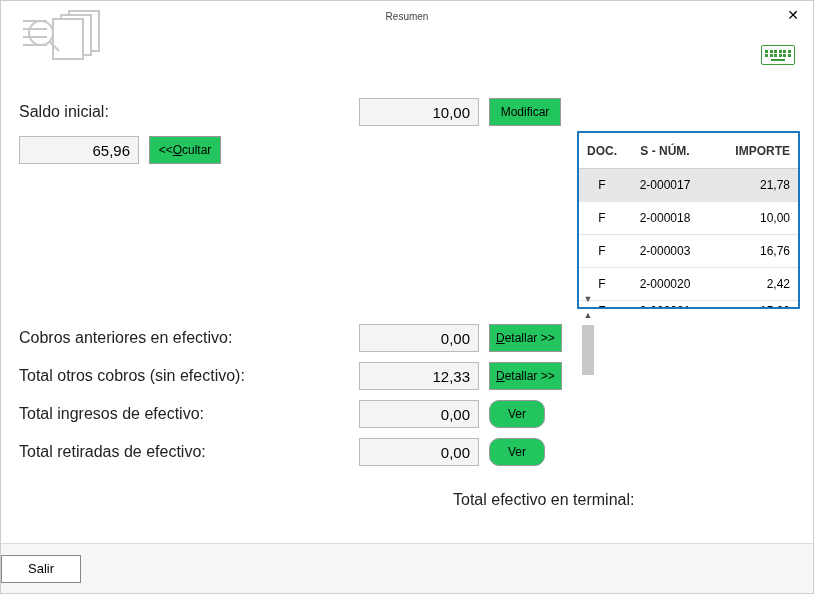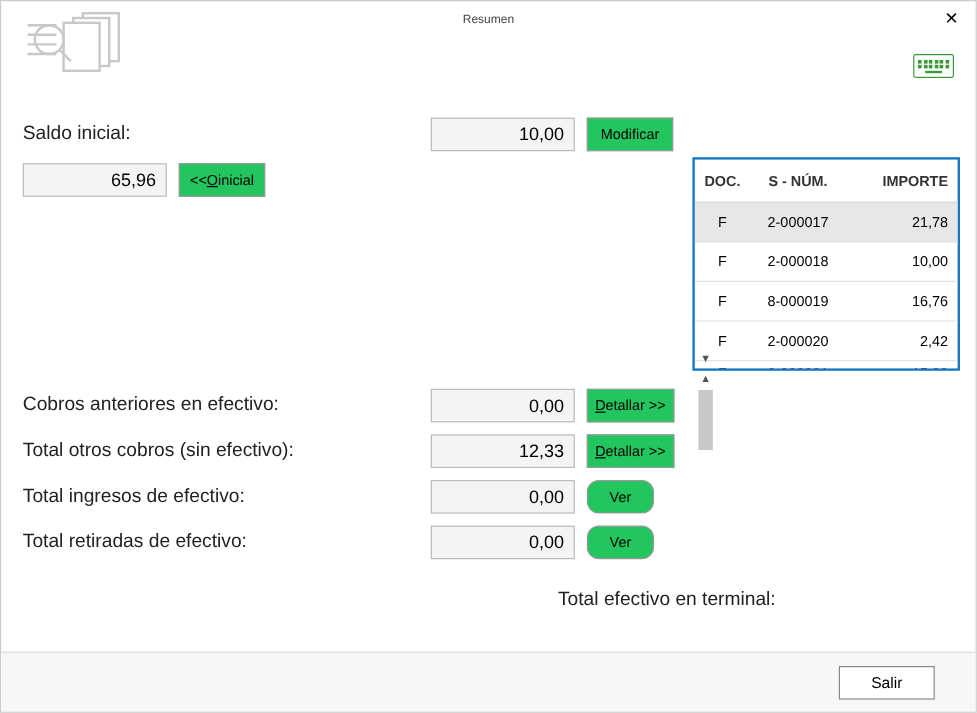--- a/index.html
+++ b/index.html
@@ -44,21 +44,21 @@
     background: #fff;
     display: flex; flex-direction: column; justify-content: space-evenly;
     padding: 2px;
   }
   .kb-row { display: flex; justify-content: space-evenly; }
   .kb-key { width:3px; height:3px; background:#3a9a3a; }
   .kb-space { width:14px; height:2px; background:#3a9a3a; margin:0 auto; }
 
   .content {
     position: absolute;
-    left: 18px; right: 8px;
+    left: 18px; right: 20px;
     top: 92px;
   }
   .row {
     display: flex;
     align-items: center;
     height: 38px;
   }
   .row.gap-above { margin-top: 10px; justify-content: flex-end; }
   .label { width: 340px; font-size: 16px; color: #222; }
   .value-box {
@@ -138,22 +138,22 @@
   }
 
   .footer {
     position: absolute;
     left:0; right:0; bottom:0;
     height: 50px;
     border-top: 1px solid #ddd;
     background: #f7f7f7;
     display: flex;
     align-items: center;
-    justify-content: flex-end;
-    padding-right: 34px;
+    justify-content: flex-start;
+    padding-right: 19px;
   }
   .footer-btn {
     width: 80px; height: 28px;
     border: 1px solid #888;
     background: #fff;
     font-size: 13px;
     display:flex; align-items:center; justify-content:center;
   }
   .underline-o { text-decoration: underline; }
 </style>
@@ -213,21 +213,21 @@
     <button class="action-btn">
         <span>Modificar</span>
       </button>
   </div>
 
   <div class="row">
     <div class="value-box">65,96</div>
     <button class="action-btn">
         <span>&lt;&lt; </span>
         <span class="underline-o">O</span>
-        <span>inicial</span>
+        <span>cultar</span>
       </button>
   </div>
 
   <div style="height:150px"></div>
 
   <div class="row">
     <div class="label">Cobros anteriores en efectivo:</div>
     <div class="value-box">0,00</div>
     <button class="action-btn">
         <span class="underline-o">D</span>
@@ -279,21 +279,21 @@
           <div class="col-num">2-000017</div>
           <div class="col-imp">21,78</div>
         </div>
         <div class="trow">
           <div class="col-doc">F</div>
           <div class="col-num">2-000018</div>
           <div class="col-imp">10,00</div>
         </div>
         <div class="trow">
           <div class="col-doc">F</div>
-          <div class="col-num">8-000019</div>
+          <div class="col-num">2-000003</div>
           <div class="col-imp">16,76</div>
         </div>
         <div class="trow">
           <div class="col-doc">F</div>
           <div class="col-num">2-000020</div>
           <div class="col-imp">2,42</div>
         </div>
         <div class="trow clip">
           <div class="col-doc">F</div>
           <div class="col-num">2-000021</div>

